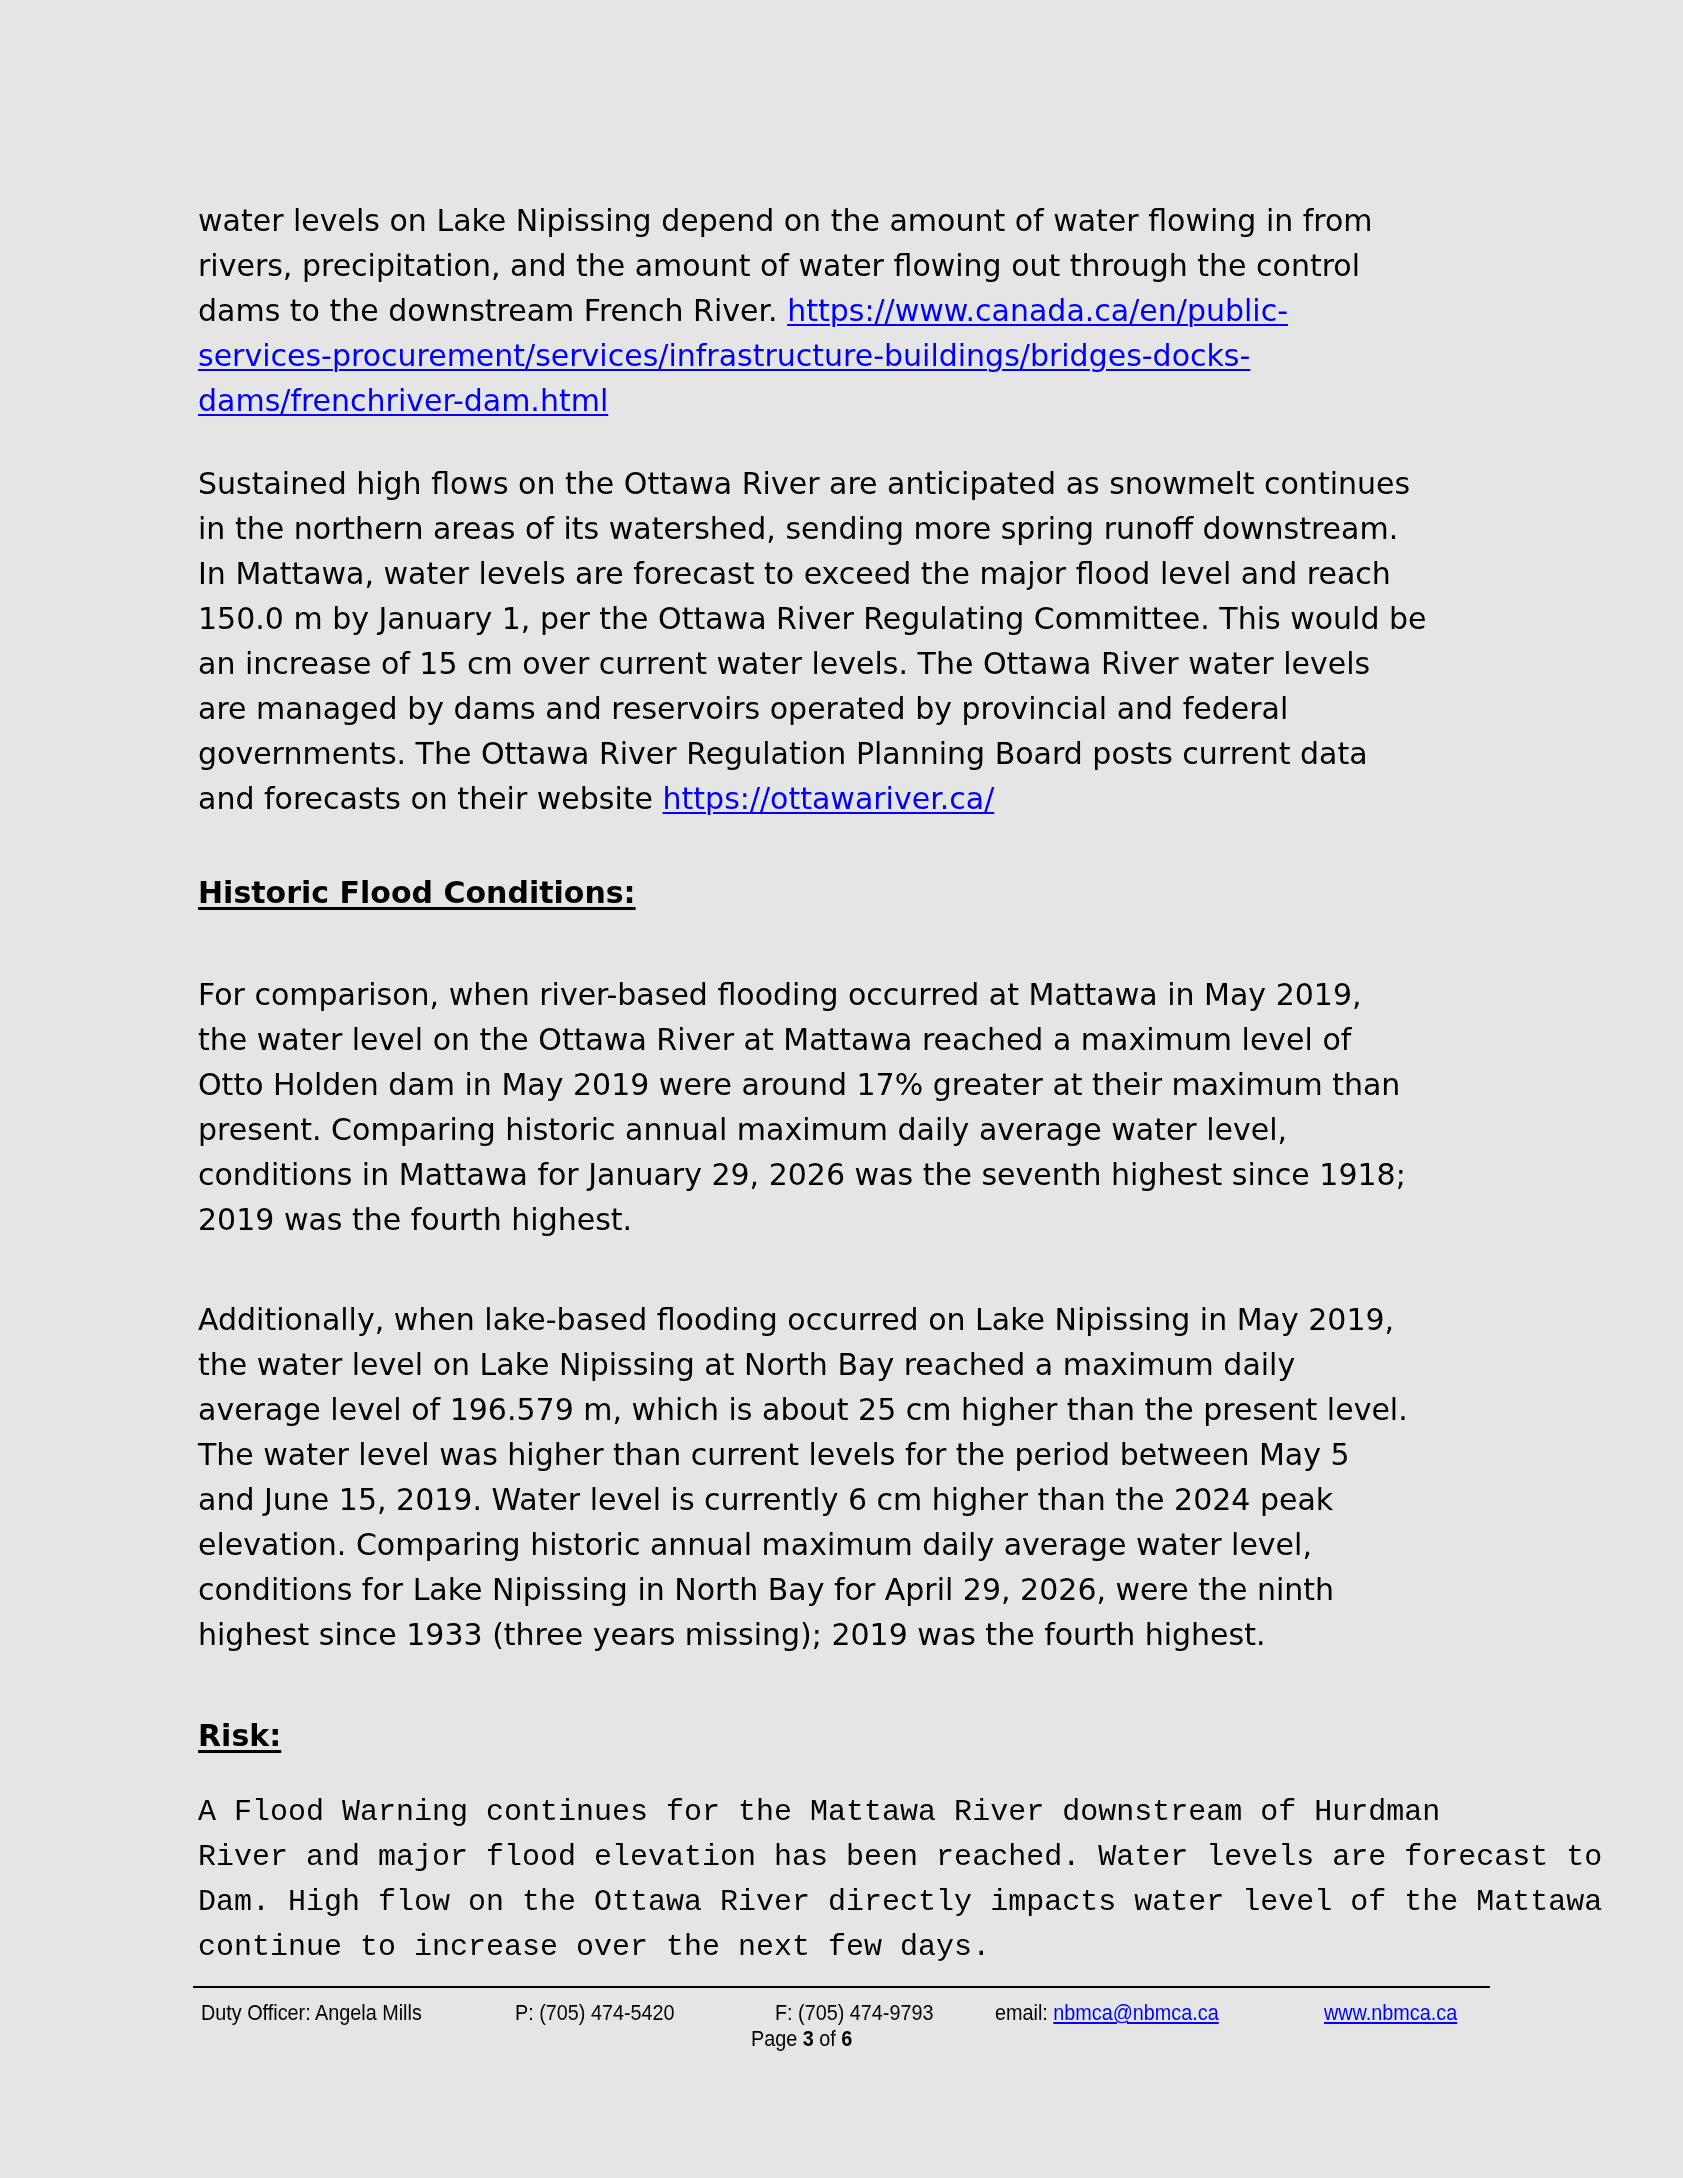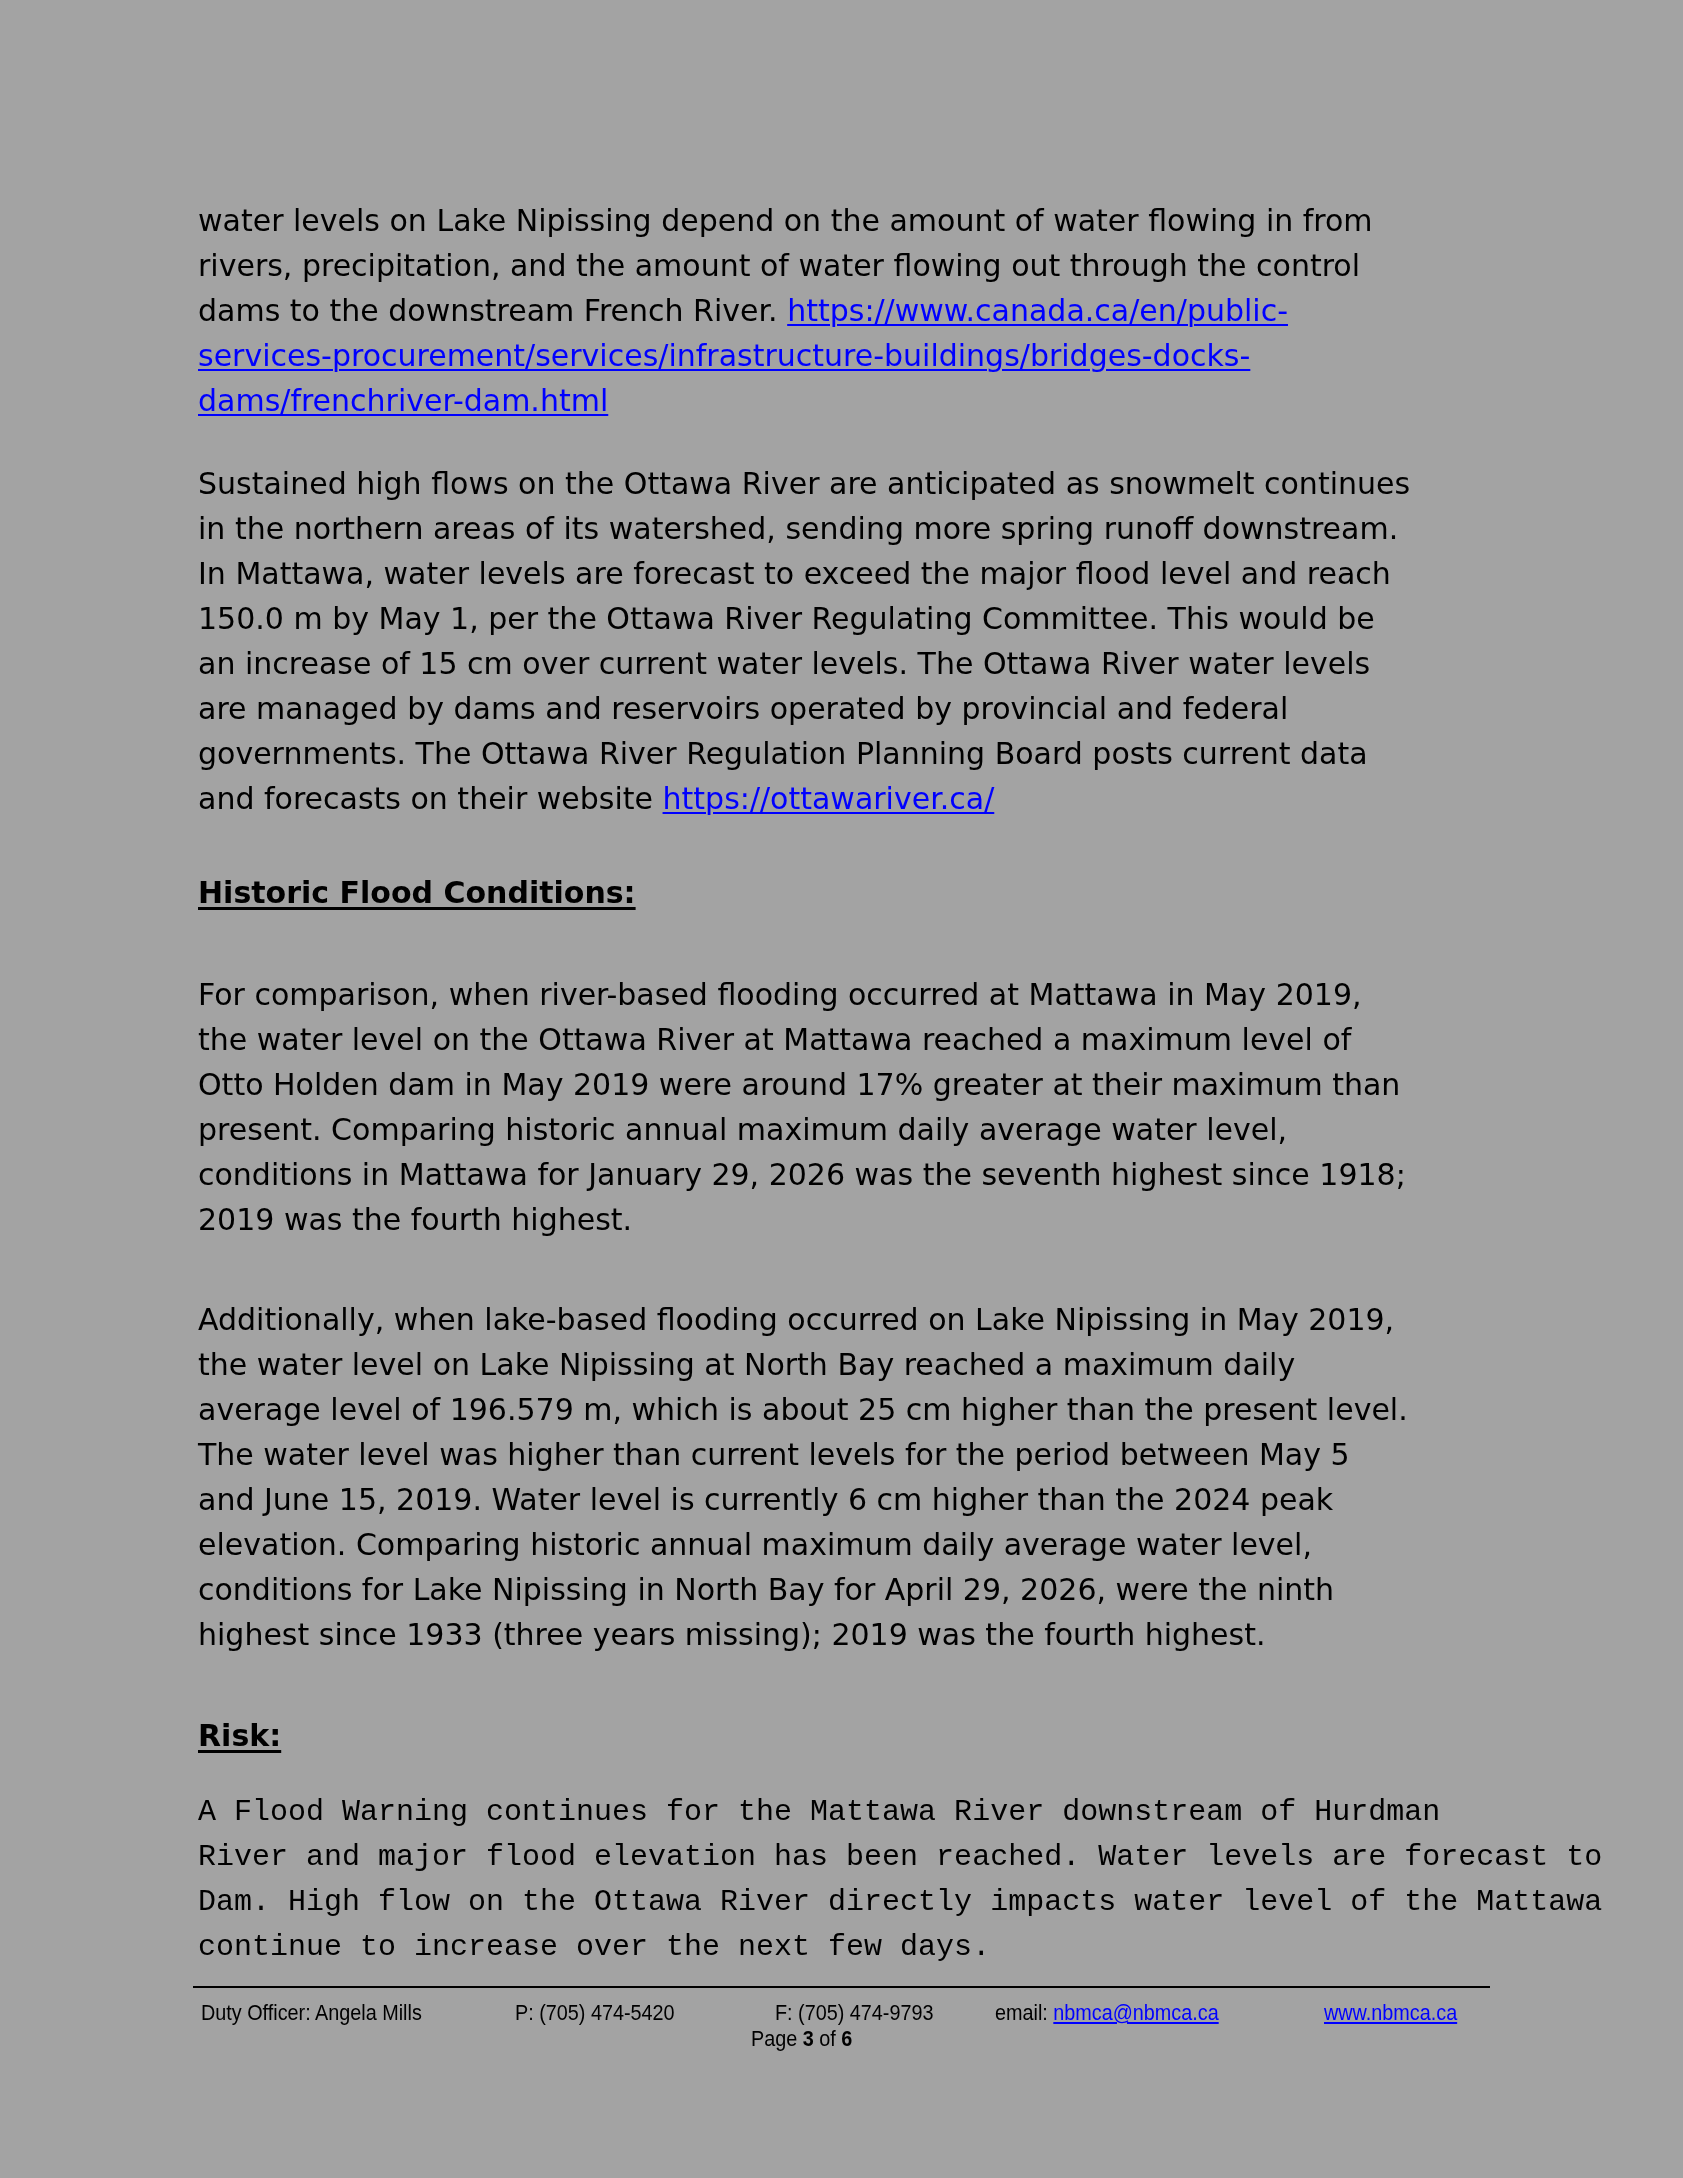--- a/index.html
+++ b/index.html
@@ -1,17 +1,17 @@
 <!DOCTYPE html>
 <html><head>
 <meta charset="utf-8">
 <style>
   html, body { margin: 0; padding: 0; background: #ffffff; }
   body { width: 1683px; height: 2178px; position: relative; overflow: hidden; }
-  .page { position: absolute; left: 0; top: 0; width: 1683px; height: 2178px; background: #a3a3a3; }
+  .page { position: absolute; left: 0; top: 0; width: 1683px; height: 2178px; background: #e5e5e5; }
   .block { position: absolute; left: 198px; width: 1307px; font-family: "DejaVu Sans", sans-serif; font-size: 30px; line-height: 45px; color: #000; }
   .line { display: block; white-space: nowrap; height: 45px; }
   .link { color: #0000ff; text-decoration: underline; text-decoration-thickness: 2px; text-underline-offset: 3px; cursor: pointer; }
   .heading { position: absolute; left: 198px; font-family: "DejaVu Sans", sans-serif; font-weight: bold; font-size: 30px; line-height: 45px; color: #000; text-decoration: underline; text-decoration-thickness: 3px; text-underline-offset: 4px; white-space: nowrap; }
   .footer-rule { position: absolute; left: 193px; top: 1986px; width: 1297px; height: 0; border-top: 2px solid #000; }
   .footer { position: absolute; font-family: "Liberation Sans", sans-serif; font-size: 22px; line-height: 26px; color: #000; white-space: nowrap; transform: scaleX(0.9); transform-origin: left center; }
   .footer .flink { color: #0000ff; text-decoration: underline; cursor: pointer; }
   .footer b { font-weight: bold; }
 </style>
 </head>
@@ -24,21 +24,21 @@
     <span class="line">rivers, precipitation, and the amount of water flowing out through the control</span>
     <span class="line"><span>dams to the downstream French River. </span><span class="link">https://www.canada.ca/en/public-</span></span>
     <span class="line"><span class="link">services-procurement/services/infrastructure-buildings/bridges-docks-</span></span>
     <span class="line"><span class="link">dams/frenchriver-dam.html</span></span>
   </div>
 
   <div class="block" style="top:461px;">
     <span class="line">Sustained high flows on the Ottawa River are anticipated as snowmelt continues</span>
     <span class="line">in the northern areas of its watershed, sending more spring runoff downstream.</span>
     <span class="line">In Mattawa, water levels are forecast to exceed the major flood level and reach</span>
-    <span class="line">150.0 m by May 1, per the Ottawa River Regulating Committee. This would be</span>
+    <span class="line">150.0 m by January 1, per the Ottawa River Regulating Committee. This would be</span>
     <span class="line">an increase of 15 cm over current water levels. The Ottawa River water levels</span>
     <span class="line">are managed by dams and reservoirs operated by provincial and federal</span>
     <span class="line">governments. The Ottawa River Regulation Planning Board posts current data</span>
     <span class="line"><span>and forecasts on their website </span><span class="link">https://ottawariver.ca/</span></span>
   </div>
 
   <div class="heading" style="top:870px;">Historic Flood Conditions:</div>
 
   <div class="block" style="top:972px;">
     <span class="line">For comparison, when river-based flooding occurred at Mattawa in May 2019,</span>

